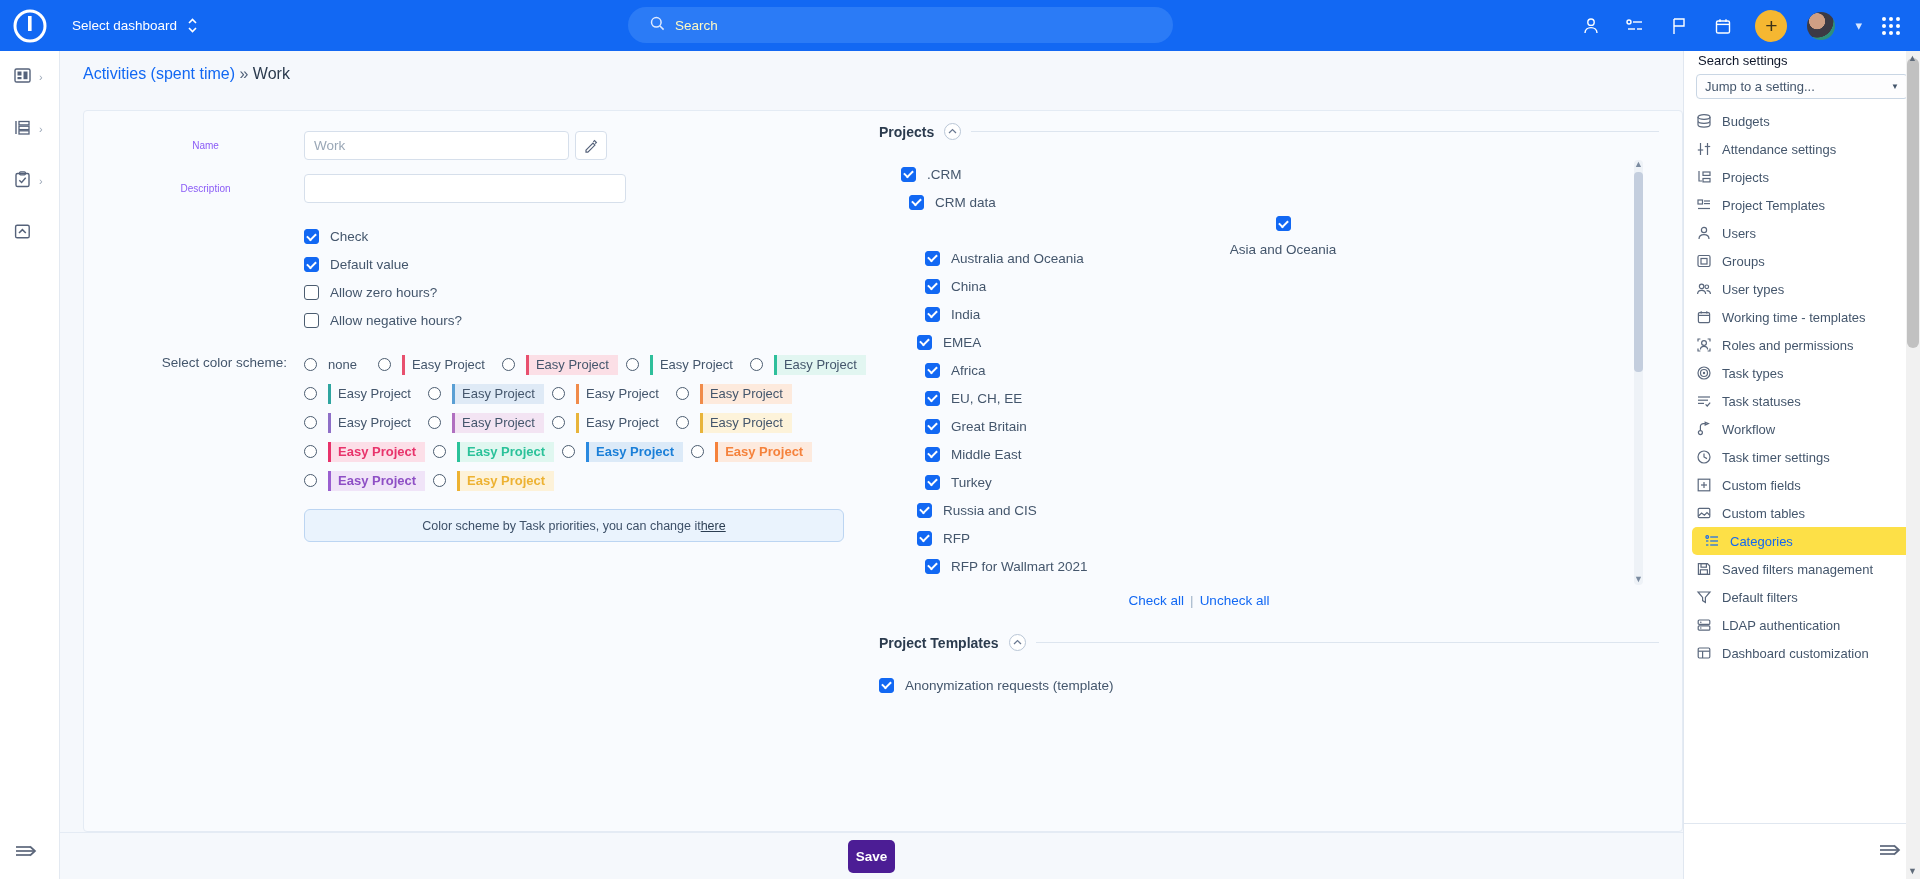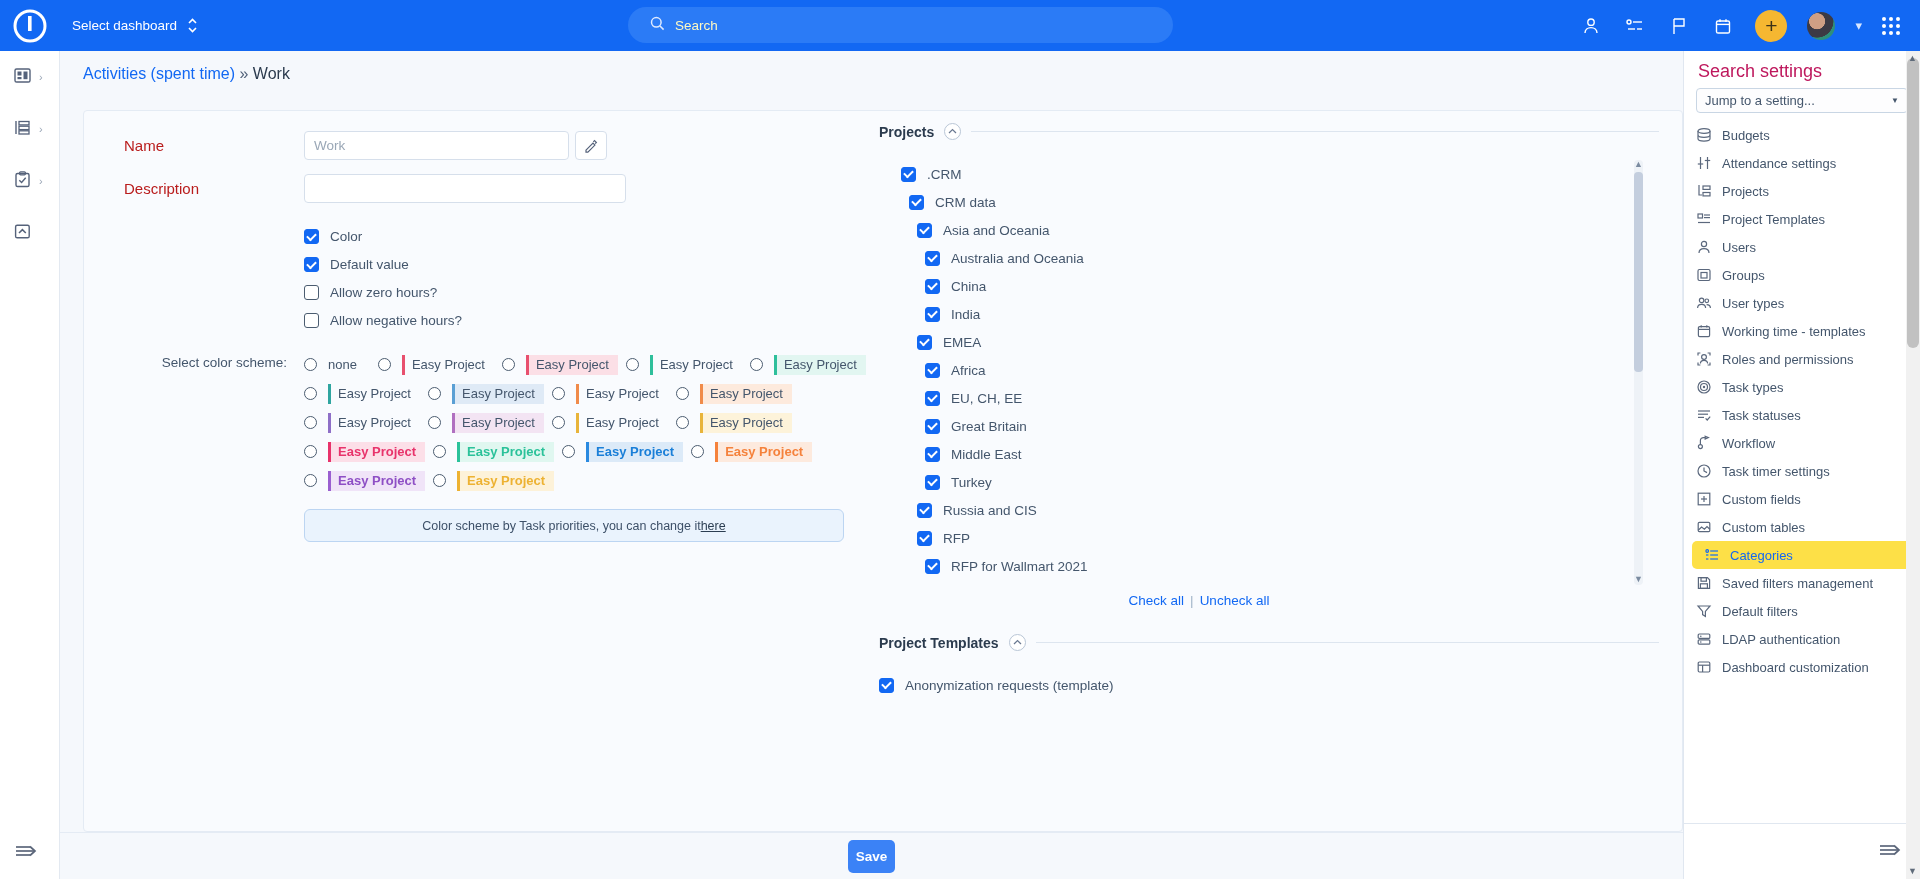--- a/index.html
+++ b/index.html
@@ -45,21 +45,21 @@
   .crumb a{ color:#1268f3; text-decoration:none; cursor:pointer;}
   .crumb .sep{ color:#52637a;}
 
   
   .card{ position:absolute; left:83px; top:110px; width:1600px; height:722px;
       background:#f9fbfe; border:1px solid #e4ebf4; border-radius:4px; overflow:hidden;}
 
   
   .formcol{ position:absolute; left:40px; top:20px; width:760px;}
   .frow{ display:flex; align-items:center; margin-bottom:14px;}
-  .flabel{ width:180px; text-align:left; padding-right:17px; font-size:15px; color:#b91c1c;}
+  .flabel{ width:180px; text-align:center; padding-right:17px; font-size:10px; color:#8b5cf6;}
   .finput{ width:265px; height:29px; border:1px solid #d6dfeb; border-radius:4px; background:#fff;
       font-size:13.5px; color:#9aa7b6; padding:0 9px; display:flex; align-items:center;}
   .finput.desc{ width:322px; color:#36495e;}
   .pencil-btn{ width:32px; height:29px; margin-left:6px; border:1px solid #d6dfeb; border-radius:4px;
       background:#fff; display:flex; align-items:center; justify-content:center; cursor:pointer;}
 
   .cbrow{ display:flex; align-items:center; margin:0 0 13px 180px; gap:11px; }
   .cbrow .cblabel{ font-size:13.5px; color:#44566c;}
   .cbx{ width:15px; height:15px; border-radius:3px; border:1.7px solid #4b5c70; background:#fff;
       display:inline-flex; align-items:center; justify-content:center; cursor:pointer; flex:none;}
@@ -97,27 +97,27 @@
   .scroll-thumb{ position:absolute; right:6px; top:12px; width:9px; height:200px; background:#c4cede; border-radius:4px; cursor:pointer;}
   .scroll-arrow{ position:absolute; right:5px; width:11px; text-align:center; color:#7b8ba0; font-size:9px; cursor:pointer;}
 
   .checklinks{ margin-top:8px; text-align:center; width:640px; font-size:13.5px;}
   .checklinks a{ color:#1268f3; text-decoration:none; cursor:pointer;}
   .checklinks .pipe{ color:#9fb2c7; margin:0 6px;}
 
   
   .footer{ position:absolute; left:60px; bottom:0; width:1623px; height:47px; background:#f5f8fc;
       border-top:1px solid #e4ebf4; display:flex; align-items:center; justify-content:center;}
-  .savebtn{ background:#3b82f6; color:#fff; font-weight:bold; font-size:13.5px; border:none;
+  .savebtn{ background:#4c1d95; color:#fff; font-weight:bold; font-size:13.5px; border:none;
       border-radius:5px; padding:9px 8px; cursor:pointer; font-family:"Liberation Sans", sans-serif;}
 
   
   .rightpanel{ position:absolute; right:0; top:51px; width:237px; height:828px; background:#fff;
       border-left:1px solid #e0e7f0;}
-  .rp-title{ padding:10px 14px 4px; font-size:18px; color:#be185d;}
+  .rp-title{ padding:2px 14px 4px; font-size:13px; color:#0f172a;}
   .rp-select{ margin:2px 12px 8px; height:25px; border:1px solid #c9d6e4; border-radius:4px;
       background:#fdfdfe; display:flex; align-items:center; padding:0 8px; font-size:13px; color:#44566c; cursor:pointer;}
   .rp-select .arr{ margin-left:auto; font-size:8px; color:#44566c;}
   .rp-list{ position:relative; height:632px; overflow:hidden;}
   .rp-item{ display:flex; align-items:center; gap:10px; padding:6px 12px; min-height:28px; cursor:pointer;
       font-size:13px; color:#44566c;}
   .rp-item.active{ background:#fde047; border-radius:5px; margin:0 8px; color:#1268f3;}
   .rp-item .rp-ico{ width:16px; height:16px; flex:none; display:flex; align-items:center; justify-content:center;}
   .rp-scroll-track{ position:absolute; right:4px; top:0; width:7px; height:632px; background:#fff;}
   .rp-scroll-thumb{ position:absolute; right:4px; top:8px; width:7px; height:340px; background:#c7d1de; border-radius:4px; cursor:pointer;}
@@ -278,21 +278,21 @@
 
     <div class="frow">
       <div class="flabel">Description</div>
       <div class="finput desc"></div>
     </div>
 
     <div style="height:12px"></div>
 
     <div class="cbrow">
       <span class="cbx on"></span>
-      <span class="cblabel">Color</span>
+      <span class="cblabel">Check</span>
     </div>
     <div class="cbrow">
       <span class="cbx on"></span>
       <span class="cblabel">Default value</span>
     </div>
     <div class="cbrow">
       <span class="cbx"></span>
       <span class="cblabel">Allow zero hours?</span>
     </div>
     <div class="cbrow">
@@ -412,21 +412,21 @@
     <div class="treebox">
       <div id="tree-list">
           <div class="trow" style="padding-left: 22px;">
             <span class="cbx on"></span>
             <span class="tlabel">.CRM</span>
           </div>
           <div class="trow" style="padding-left: 30px;">
             <span class="cbx on"></span>
             <span class="tlabel">CRM data</span>
           </div>
-          <div class="trow" style="padding-left: 38px;">
+          <div class="trow" style="padding-left: 38px; flex-direction: column;">
             <span class="cbx on"></span>
             <span class="tlabel">Asia and Oceania</span>
           </div>
           <div class="trow" style="padding-left: 46px;">
             <span class="cbx on"></span>
             <span class="tlabel">Australia and Oceania</span>
           </div>
           <div class="trow" style="padding-left: 46px;">
             <span class="cbx on"></span>
             <span class="tlabel">China</span>

